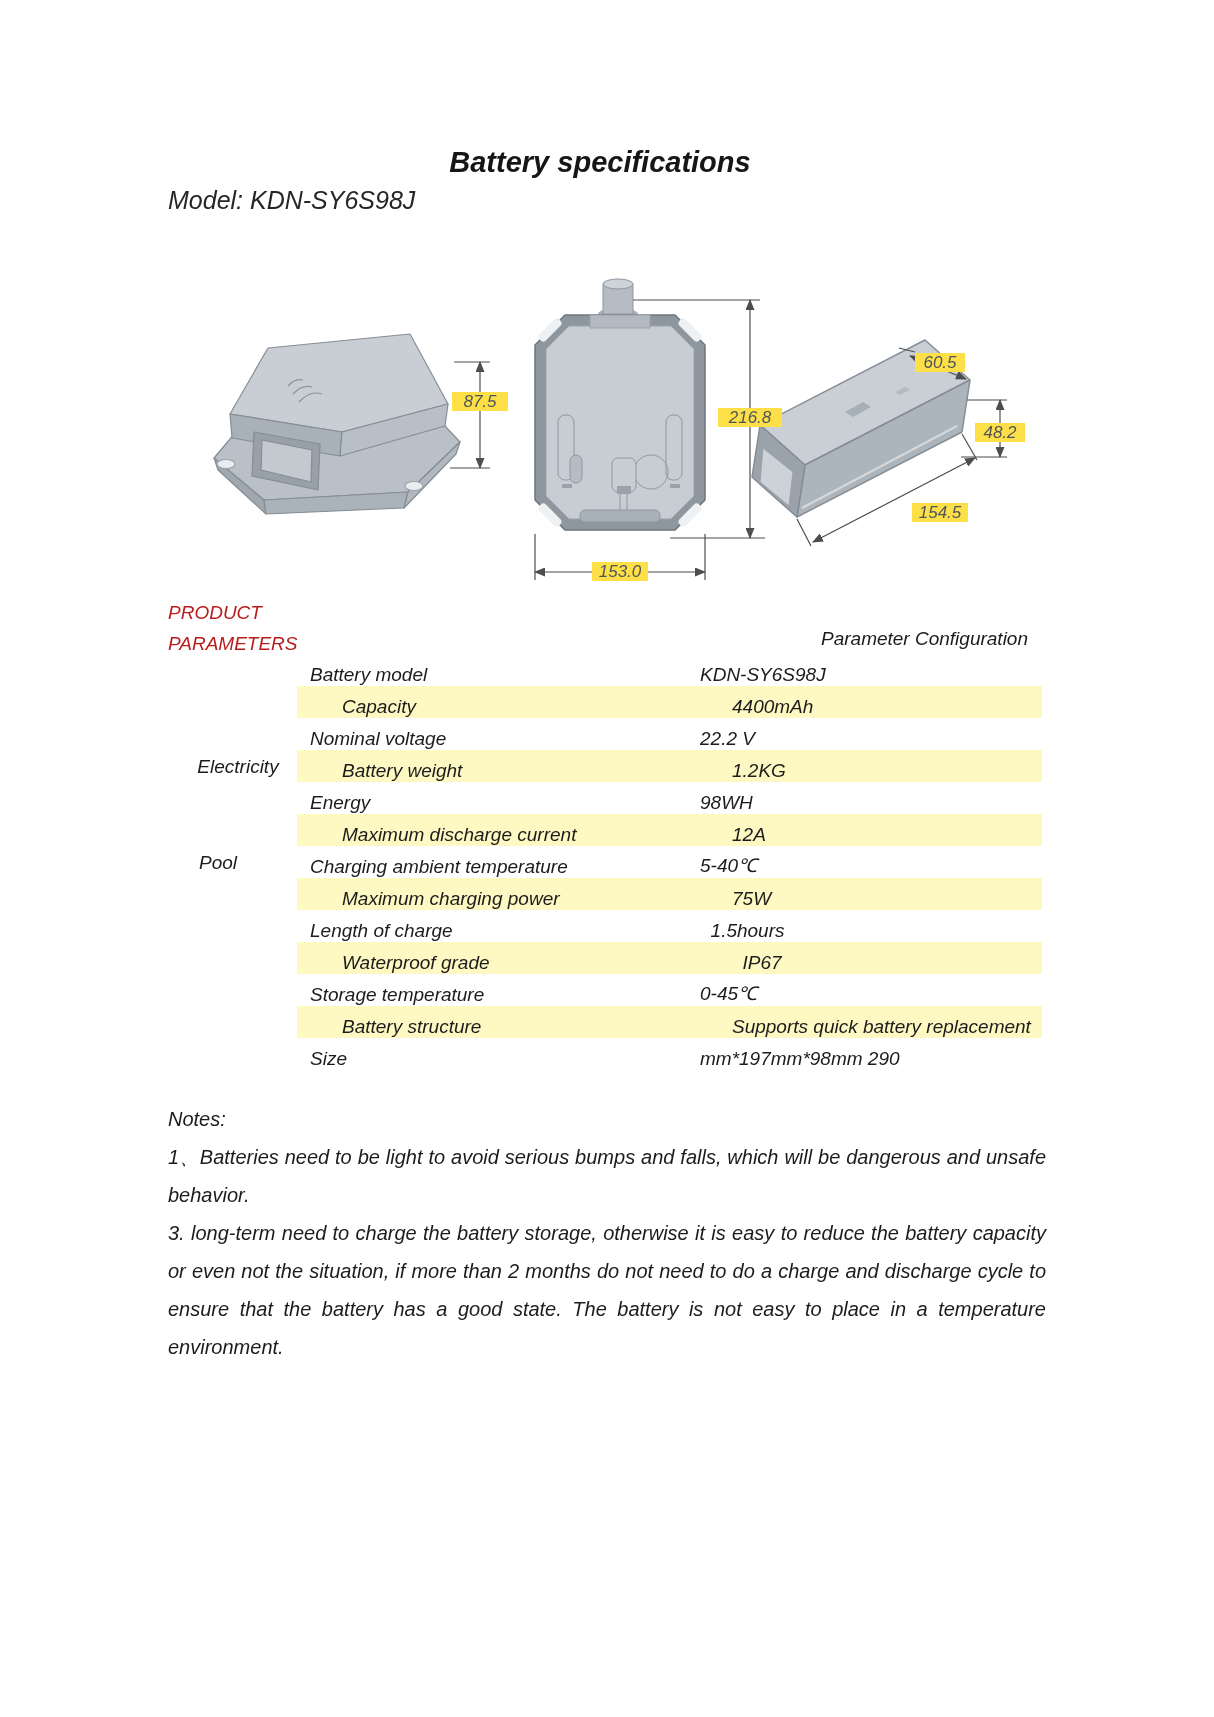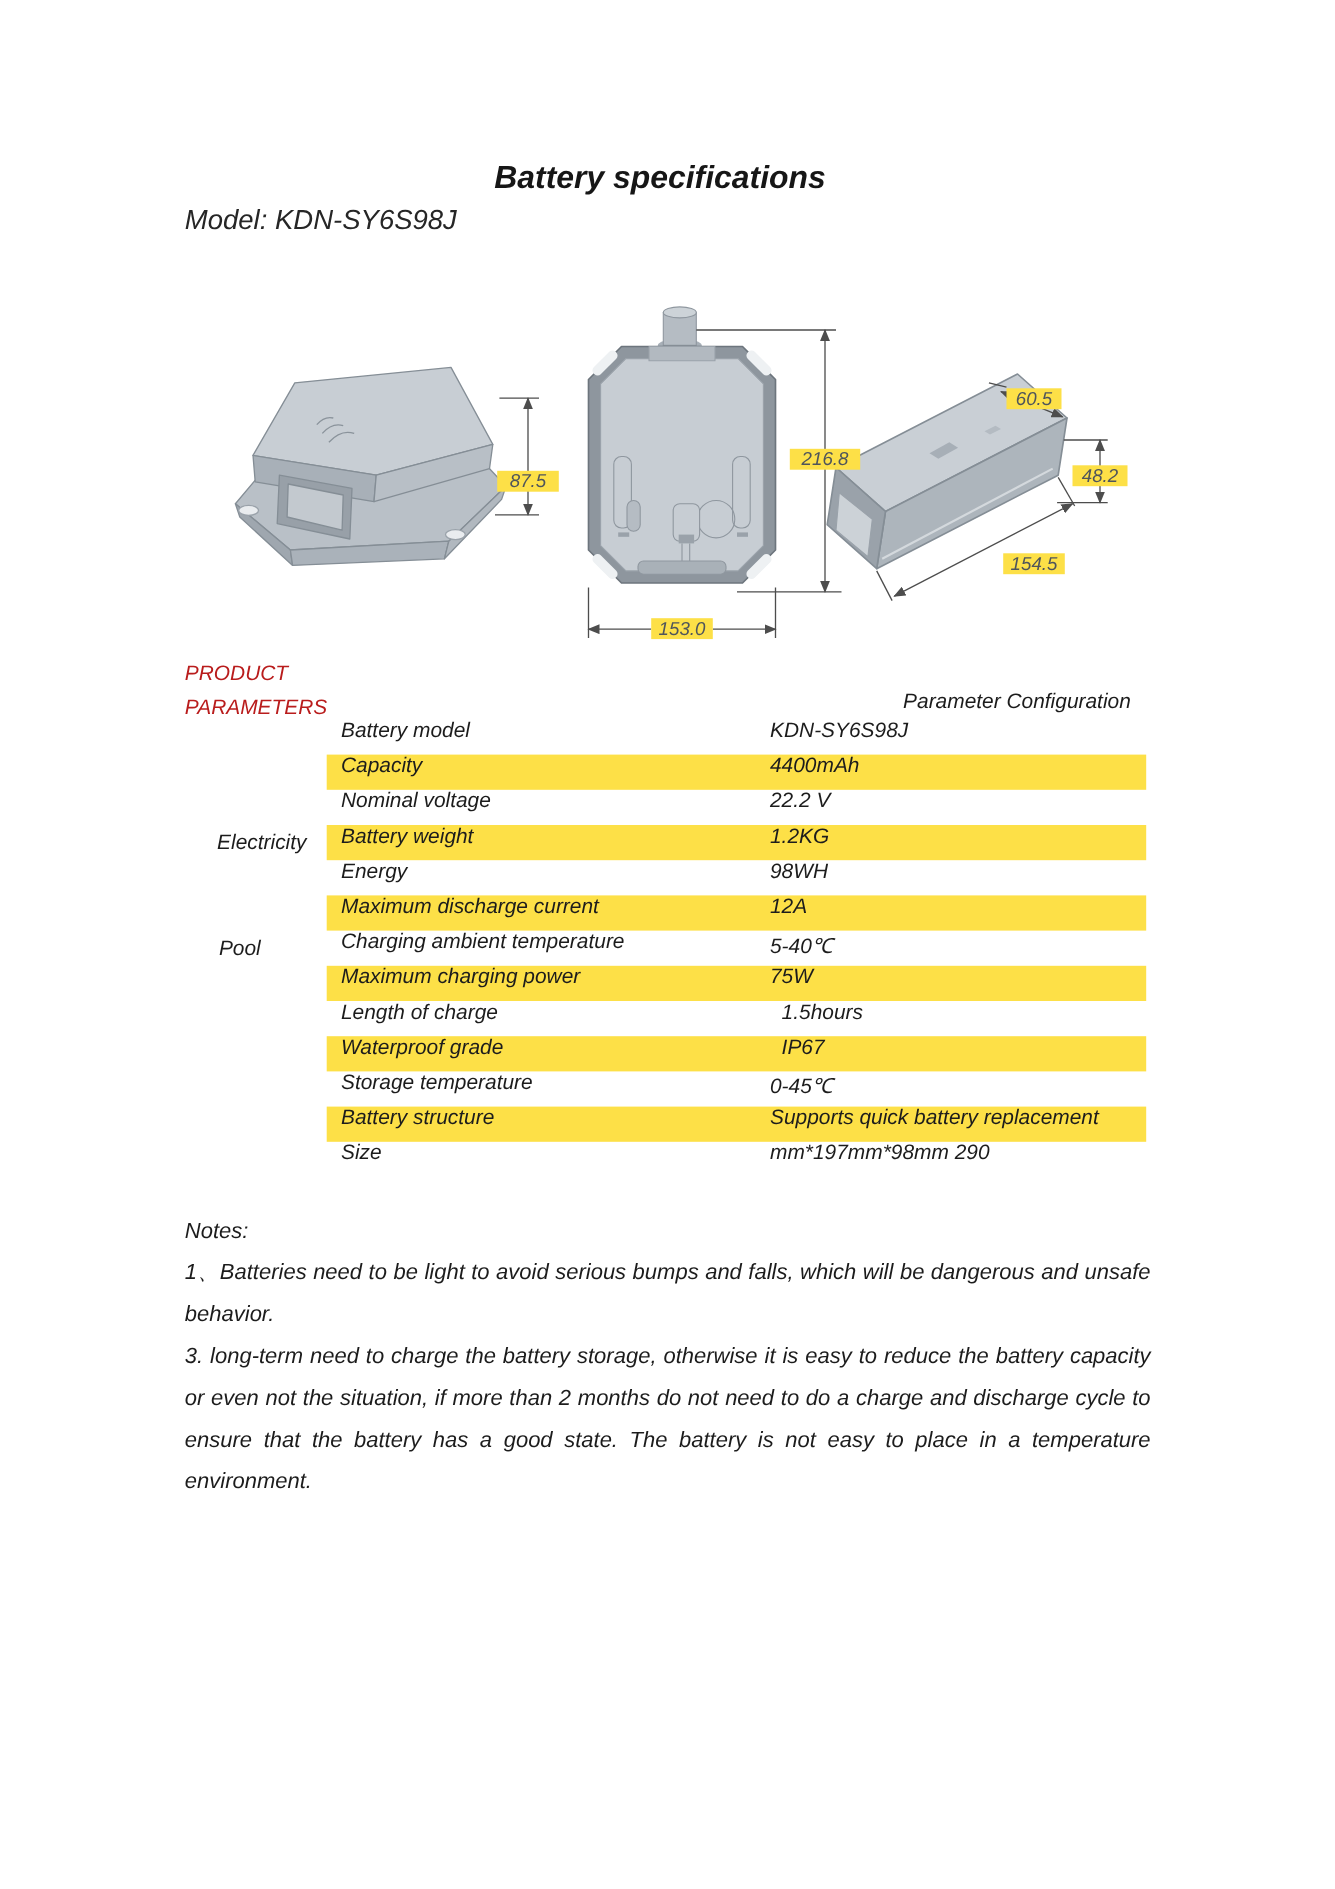--- a/index.html
+++ b/index.html
@@ -28,22 +28,22 @@
   }
   .prod-label{
     position:absolute;left:168px;top:597px;
     font-size:19px;line-height:31px;color:#b91c1c;
   }
   .config-label{
     position:absolute;left:742px;top:628px;width:286px;
     text-align:right;font-size:19px;color:#1c1c1c;
   }
   .spec-table{position:absolute;left:297px;top:654px;width:745px;}
-  .row{height:32px;display:flex;align-items:flex-start;font-size:19px;color:#1c1c1c;}
-  .row.shaded{background:#fde047;}
+  .row{height:32px;display:flex;align-items:flex-end;font-size:19px;color:#1c1c1c;}
+  .row.shaded{background:#fef9c3;padding-left:32px;}
   .row .lbl{padding-left:13px;width:390px;flex:0 0 auto;white-space:pre-wrap;}
   .row .val{white-space:pre-wrap;}
   .grp{position:absolute;font-size:19px;color:#1c1c1c;text-align:center;}
   .grp.electricity{left:168px;top:756px;width:140px;}
   .grp.pool{left:168px;top:852px;width:100px;}
   .notes{
     position:absolute;left:168px;top:1100px;width:878px;
     font-size:20px;line-height:38px;color:#1c1c1c;
   }
   .notes p{margin:0;text-align:justify;}
@@ -148,21 +148,21 @@
       <line x1="165" y1="56" x2="221" y2="79" marker-start="url(#ar3)" marker-end="url(#ar3)"></line>
       <line x1="222" y1="100" x2="262" y2="100"></line>
       <line x1="216" y1="157" x2="262" y2="157"></line>
       <line x1="255" y1="100" x2="255" y2="157" marker-start="url(#ar3)" marker-end="url(#ar3)"></line>
       <line x1="52" y1="219" x2="66" y2="246"></line>
       <line x1="217" y1="134" x2="232" y2="160"></line>
       <line x1="68" y1="242" x2="230" y2="158" marker-start="url(#ar3)" marker-end="url(#ar3)"></line>
     </g>
   </svg>
 
-  <span class="dim" style="left:452px;top:392px;width:56px;margin-top:36px;">87.5</span>
+  <span class="dim" style="left:452px;top:392px;width:56px;">87.5</span>
   <span class="dim" style="left:718px;top:408px;width:64px;">216.8</span>
   <span class="dim" style="left:592px;top:562px;width:56px;">153.0</span>
   <span class="dim" style="left:915px;top:353px;width:50px;">60.5</span>
   <span class="dim" style="left:975px;top:423px;width:50px;">48.2</span>
   <span class="dim" style="left:912px;top:503px;width:56px;">154.5</span>
 
   <div class="prod-label">
     <div>PRODUCT</div>
     <div>PARAMETERS</div>
   </div>

